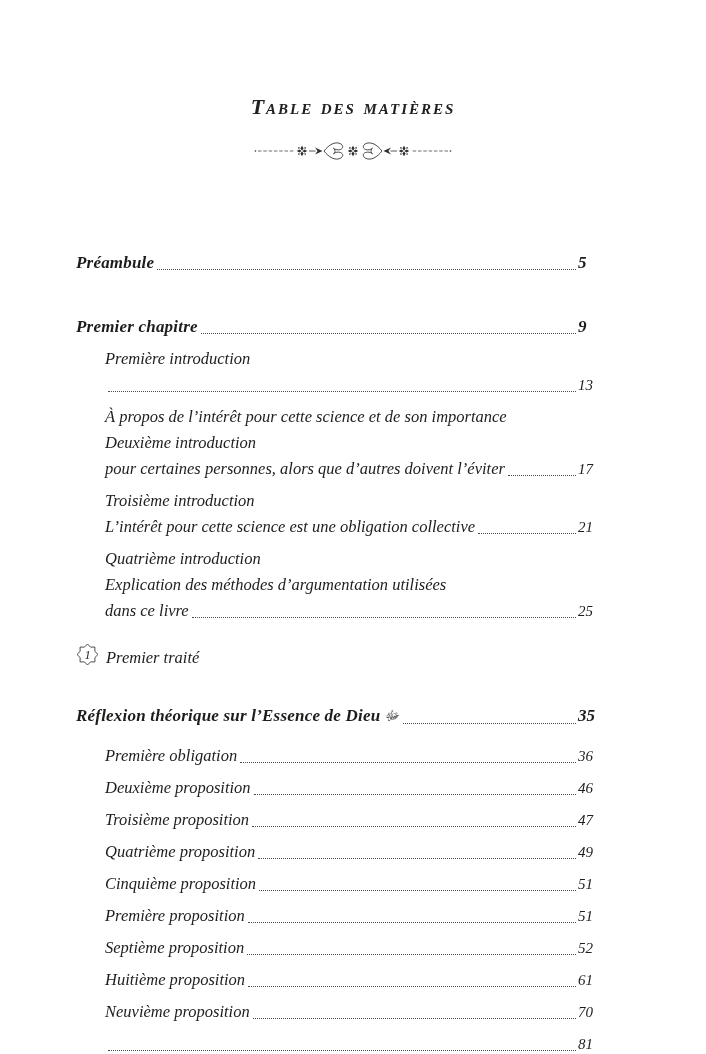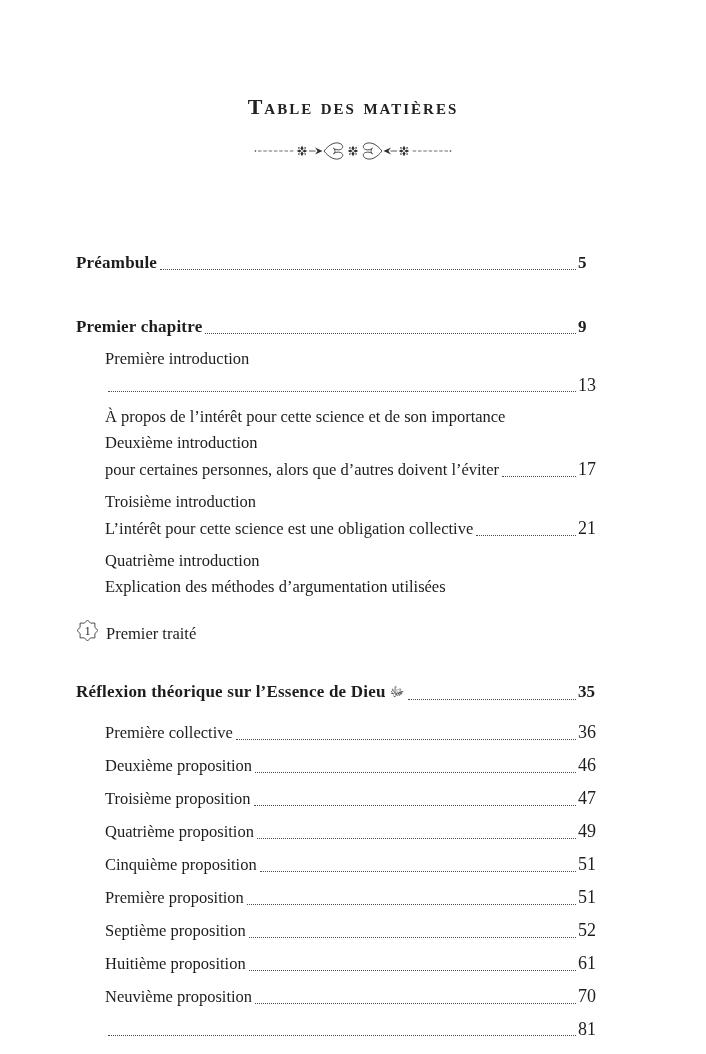--- a/index.html
+++ b/index.html
@@ -5,20 +5,21 @@
   html, body { margin: 0; padding: 0; background: #e9e9e9; }
   .page {
     position: relative;
     width: 706px;
     height: 1054px;
     margin: 0 auto;
     background: #ffffff;
     color: #1d1d1b;
     font-family: "Liberation Serif", "DejaVu Serif", serif;
     overflow: hidden;
+    font-style: italic;
   }
   .page-header { text-align: center; padding-top: 92px; }
   .page-title {
     margin: 0;
     font-size: 22px;
     font-weight: 600;
     font-variant: small-caps;
     letter-spacing: 2px;
     line-height: 30px;
     color: #222120;
@@ -48,21 +49,21 @@
     min-width: 6px;
     align-self: flex-end;
     border-bottom: 1px dotted #4a4a4a;
     margin: 0 2px 6px 3px;
     height: 1px;
   }
   .page-num {
     flex: 0 0 auto;
     width: 24px;
     text-align: left;
-    font-size: 18px;
+    font-size: 15px;
   }
   .page-num.bold { font-weight: bold; font-size: 17px; }
 
   .honorific {
     flex: 0 0 auto;
     font-size: 13px;
     margin: 0 1px 0 4px;
     transform: translateY(-1px);
   }
 
@@ -155,39 +156,44 @@
           <span class="page-num">21</span>
         </div>
       </div>
       <div class="toc-block indent-1">
         <div class="toc-line">
           <span class="entry-text">Quatrième introduction</span>
         </div>
         <div class="toc-line">
           <span class="entry-text">Explication des méthodes d’argumentation utilisées</span>
         </div>
+        <div class="toc-line">
+          <span class="entry-text">dans ce livre</span>
+          <span class="leader"></span>
+          <span class="page-num">25</span>
+        </div>
       </div>
       <div class="toc-block indent-0 extra-space">
         <div class="toc-line">
   <svg class="badge" width="23" height="25" viewBox="0 0 23 25" aria-hidden="true">
     <polygon points="22,12.5 18.89,15.56 18.92,19.92 14.56,19.89 11.5,23 8.44,19.89 4.08,19.92 4.11,15.56 1,12.5 4.11,9.44 4.08,5.08 8.44,5.11 11.5,2 14.56,5.11 18.92,5.08 18.89,9.44" fill="none" stroke="#3a3a3a" stroke-width="0.9"></polygon>
     <text x="11.5" y="16.8" text-anchor="middle" font-size="12.5" fill="#2b2b2b" font-family="Liberation Serif, DejaVu Serif, serif">1</text>
   </svg>
 <span class="entry-text">Premier traité</span>
         </div>
         <div class="toc-line">
           <span class="entry-text bold">Réflexion théorique sur l’Essence de Dieu</span>
           <span class="honorific">ﷻ</span>
           <span class="leader"></span>
           <span class="page-num bold">35</span>
         </div>
       </div>
       <div class="toc-block indent-1">
         <div class="toc-line">
-          <span class="entry-text">Première collective</span>
+          <span class="entry-text">Première obligation</span>
           <span class="leader"></span>
           <span class="page-num">36</span>
         </div>
       </div>
       <div class="toc-block indent-1">
         <div class="toc-line">
           <span class="entry-text">Deuxième proposition</span>
           <span class="leader"></span>
           <span class="page-num">46</span>
         </div>

